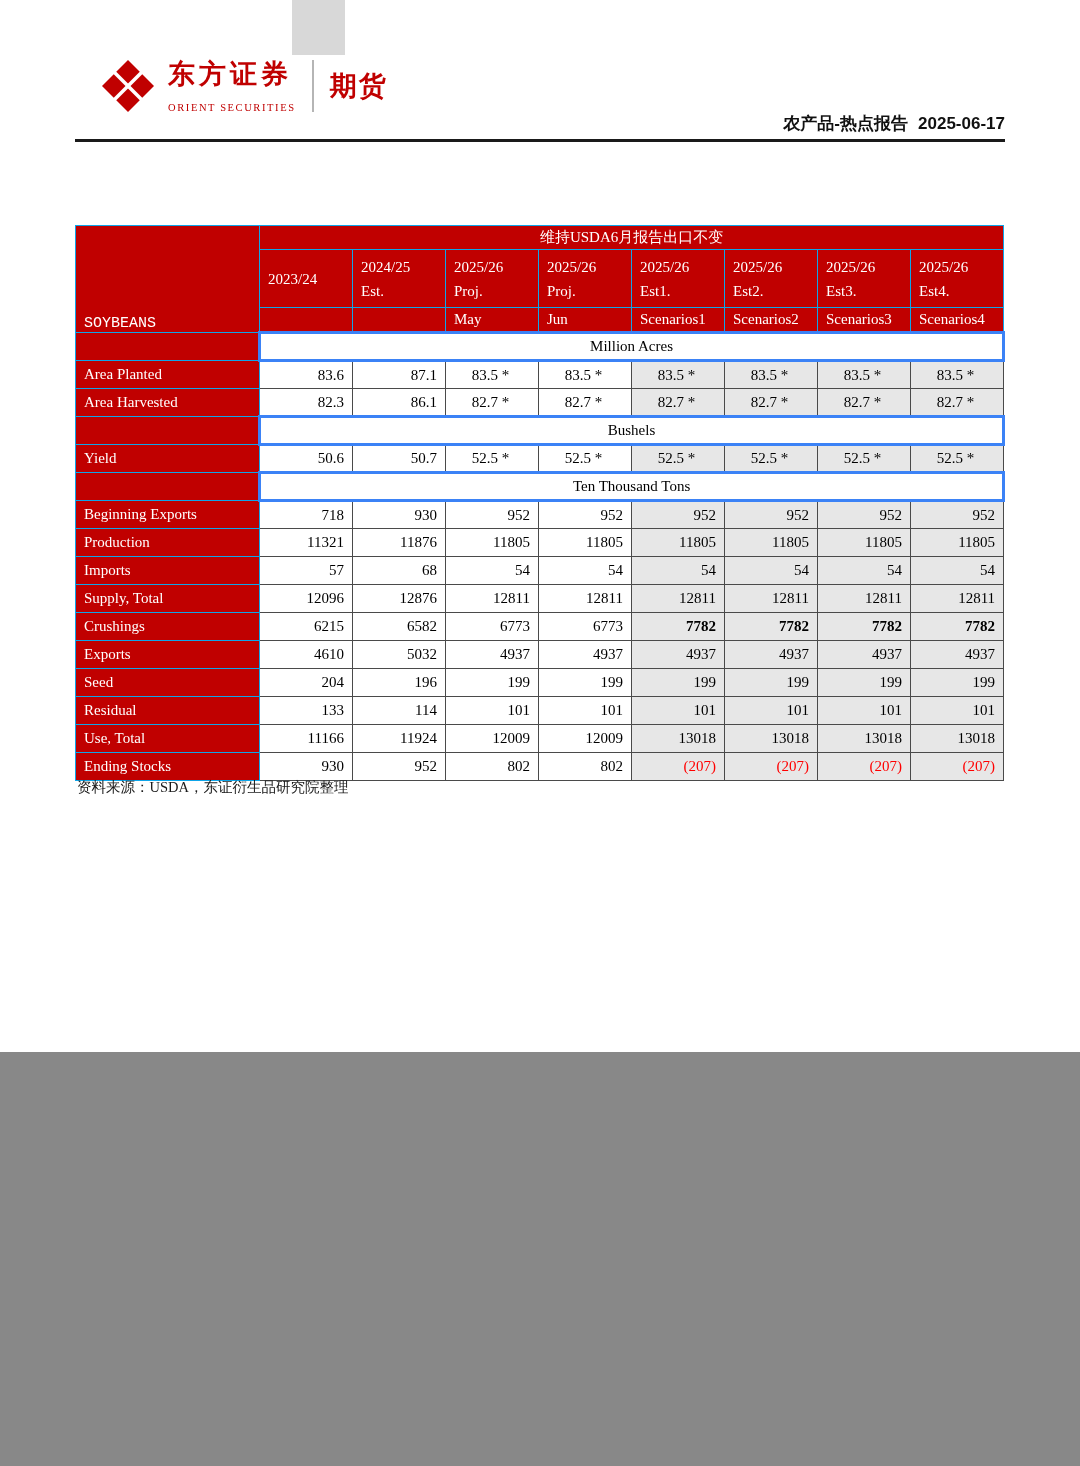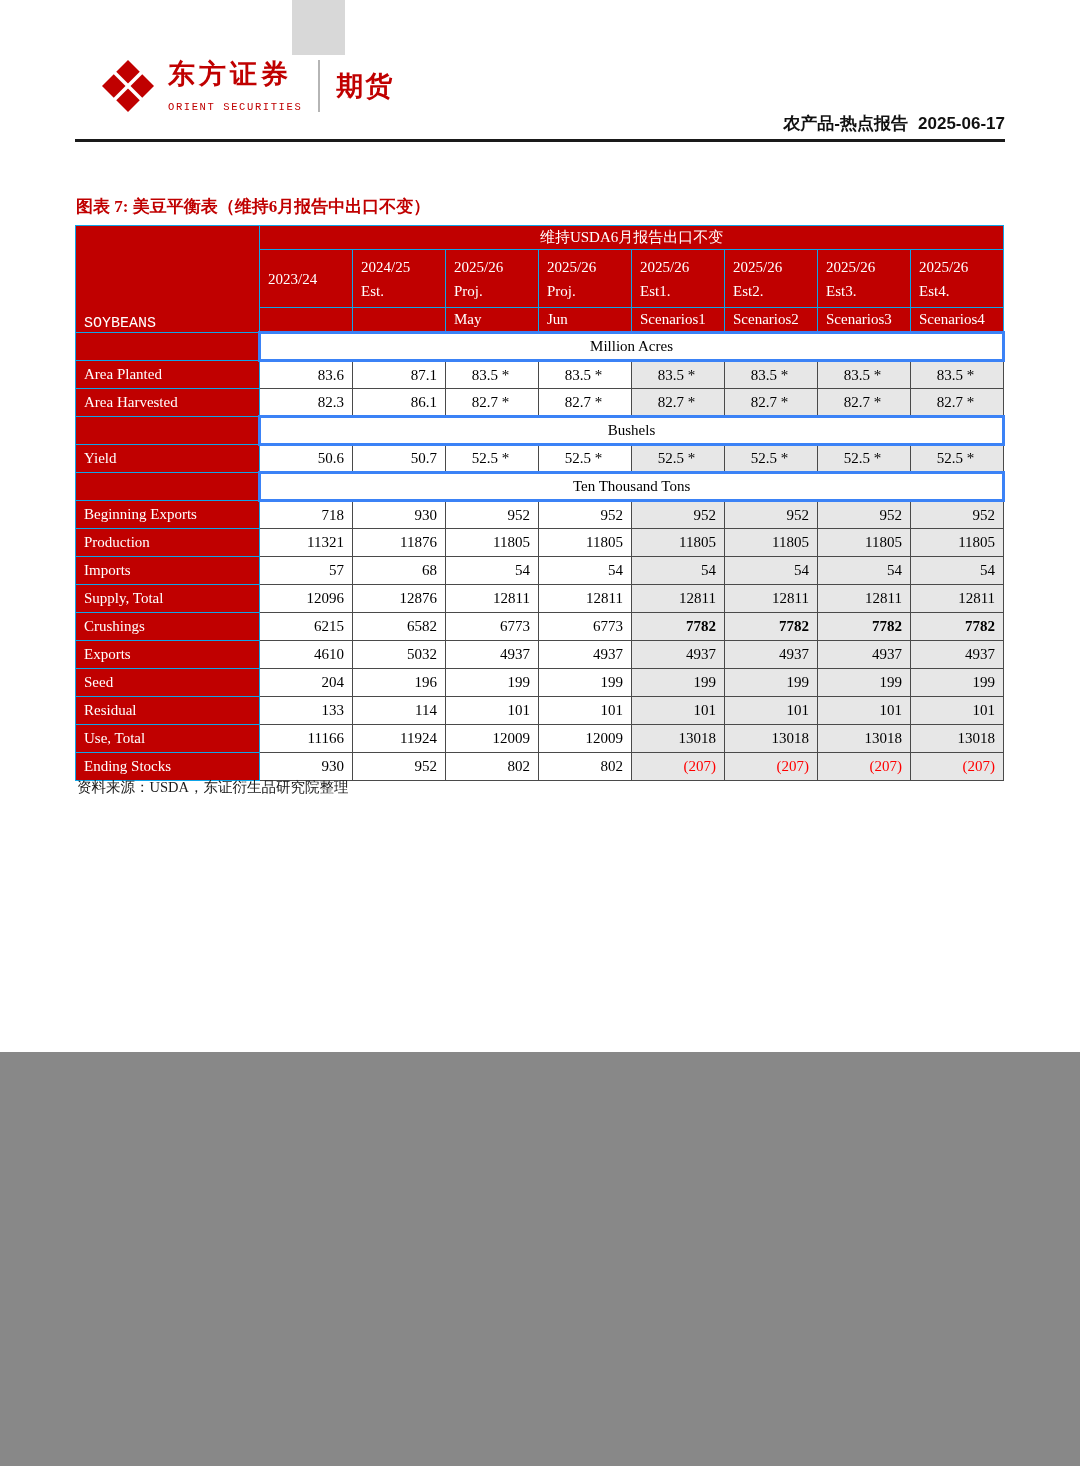--- a/index.html
+++ b/index.html
@@ -14,21 +14,21 @@
     margin:0 auto;overflow:hidden;
   }
   
   .gray-block{position:absolute;left:292px;top:0;width:53px;height:55px;background:#D8D8D8;}
   .brand{position:absolute;left:100px;top:58px;display:flex;align-items:center;}
   .logo{width:56px;height:56px;flex:0 0 auto;}
   .logo polygon{fill:var(--red);}
   .logo line{stroke:#fff;stroke-width:3.5;}
   .brand-text{margin-left:12px;}
   .brand-cn{font-family:"Liberation Sans", sans-serif;font-weight:bold;font-size:27px;letter-spacing:4px;color:var(--red);line-height:1.15;}
-  .brand-en{font-family:Liberation Mono, monospace;font-size:10.5px;letter-spacing:1.6px;color:var(--red);margin-top:11px;}
+  .brand-en{font-family:Liberation Serif, serif;font-size:10.5px;letter-spacing:1.6px;color:var(--red);margin-top:11px;}
   .divider{width:2px;height:52px;background:#B5B5B5;margin-left:16px;}
   .section-label{font-family:"Liberation Sans", sans-serif;font-weight:bold;font-size:27px;color:var(--red);margin-left:16px;letter-spacing:2px;}
   .report-meta{
     position:absolute;right:75px;top:112px;
     font-family:"Liberation Sans", sans-serif;font-weight:bold;font-size:17px;color:#111;
   }
   .report-date{margin-left:10px;}
   .rule{position:absolute;left:75px;top:139px;width:930px;height:2.5px;background:#1a1a1a;}
   
   .fig-title{position:absolute;left:76px;top:195px;font-size:17px;font-weight:bold;color:var(--red);}
@@ -77,21 +77,20 @@
     <div class="divider"></div>
     <div class="section-label">期货</div>
   </div>
 
   <div class="report-meta">
     <span>农产品-热点报告</span><span class="report-date">2025-06-17</span>
   </div>
 
   <div class="rule"></div>
 
-  <div class="fig-title">图表 7: 美豆平衡表（维持6月报告中出口不变）</div>
 
   <table class="bal-table">
     <colgroup>
       <col style="width:184px">
       <col span="8" style="width:93px">
     </colgroup>
     <thead>
       <tr>
         <th class="red corner" rowspan="3">SOYBEANS</th>
         <th class="red banner" colspan="8">维持USDA6月报告出口不变</th>

